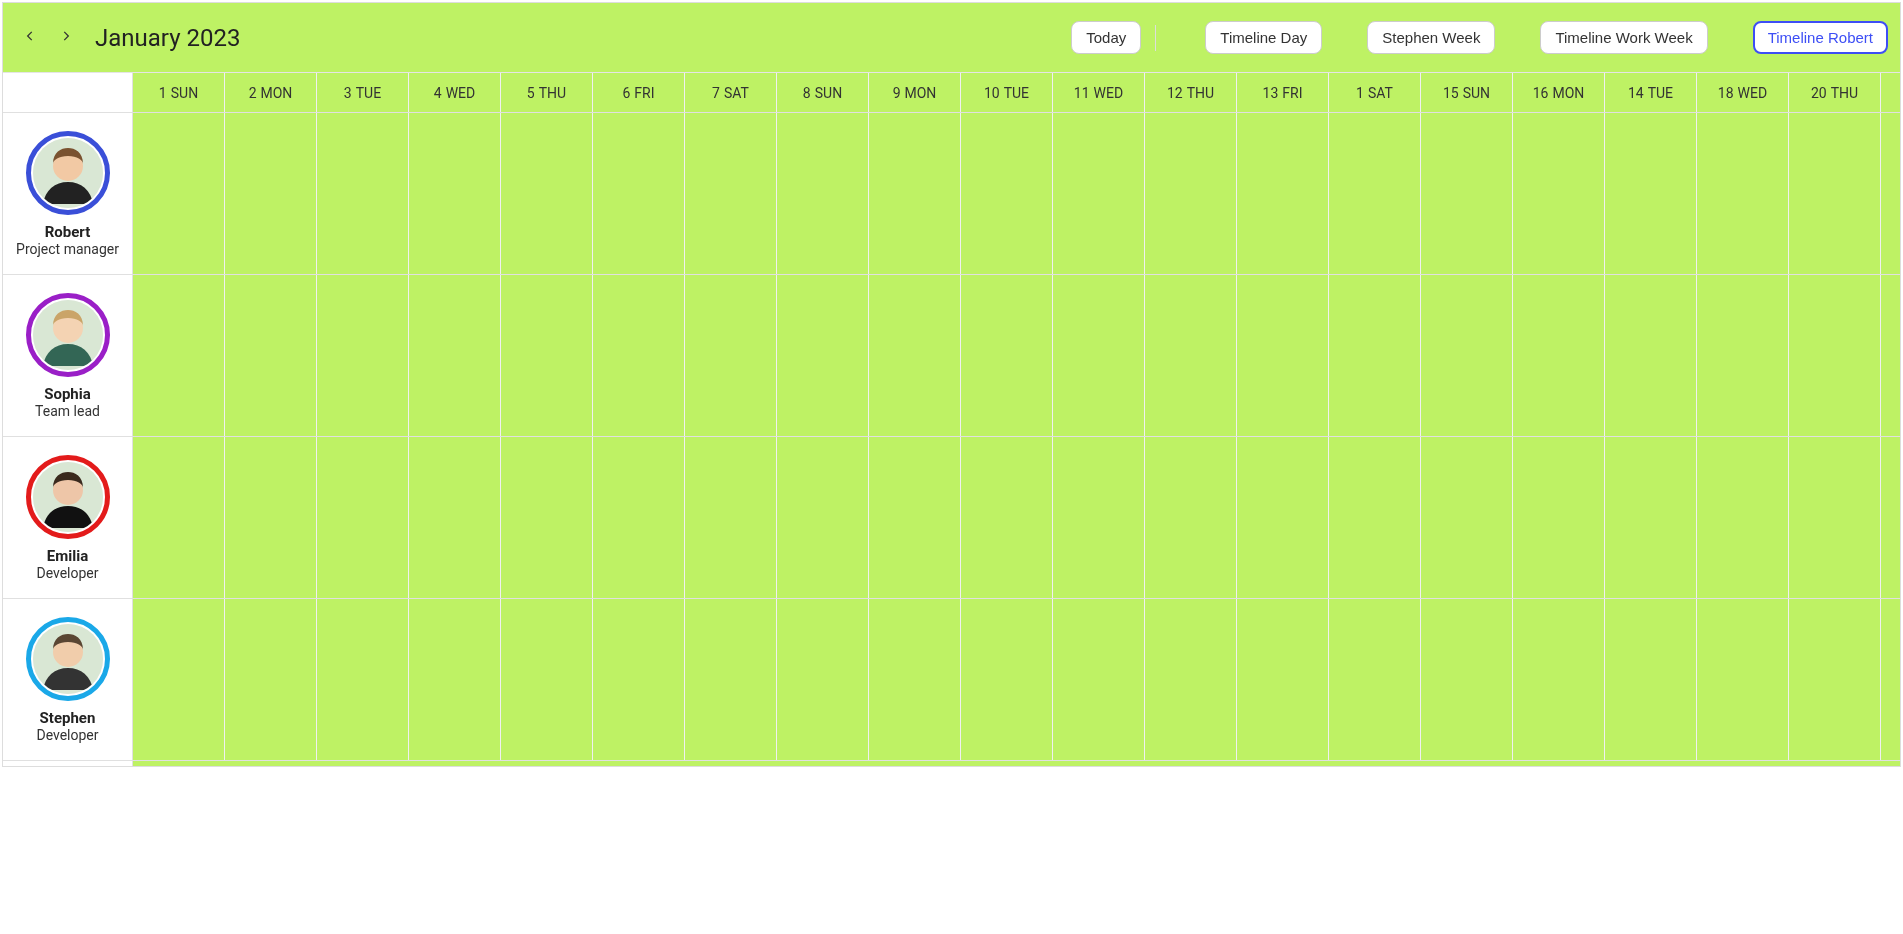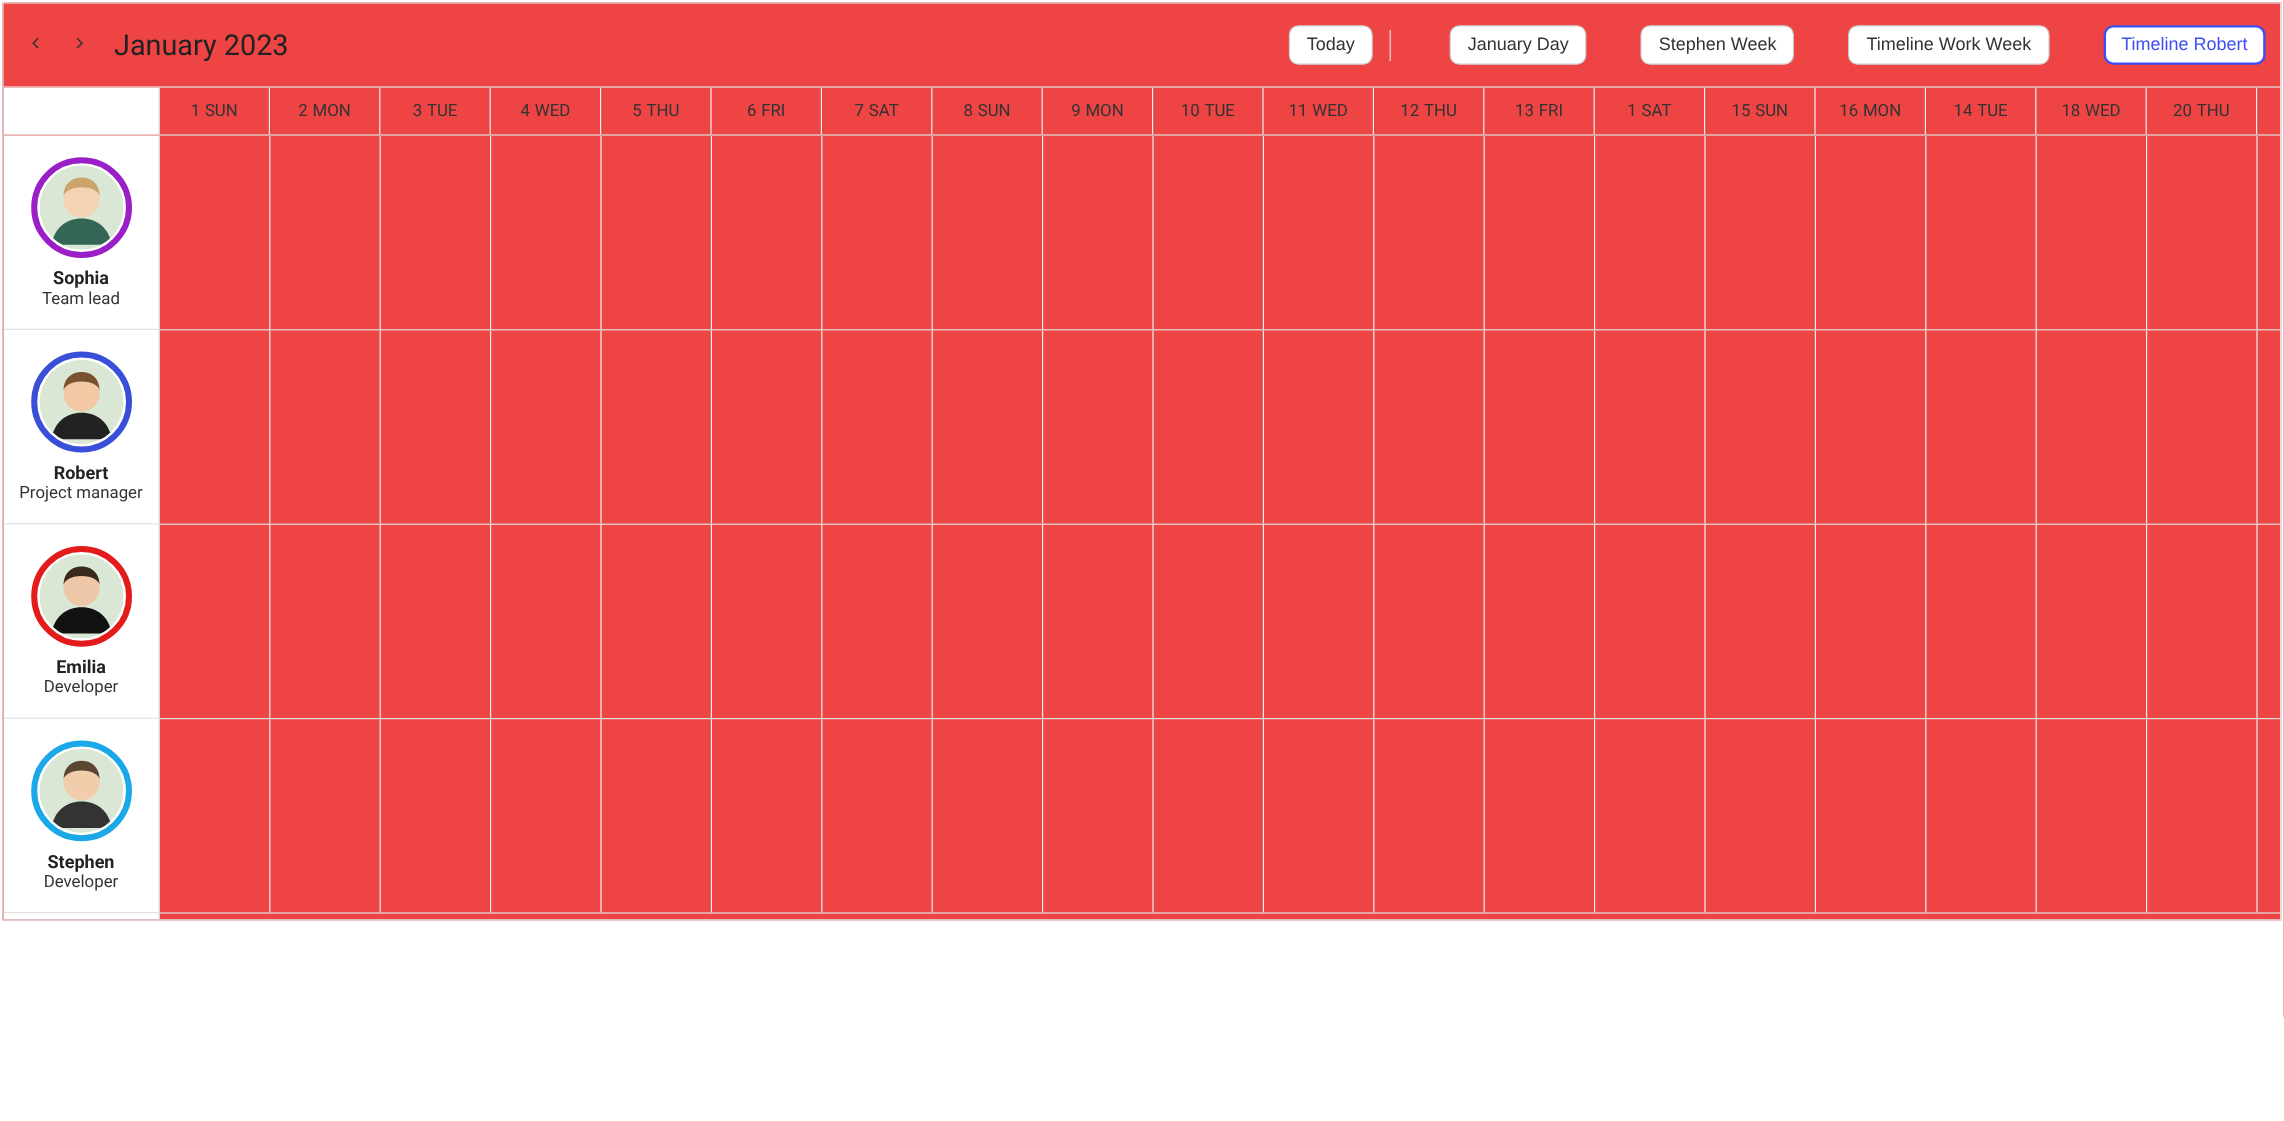--- a/index.html
+++ b/index.html
@@ -5,21 +5,21 @@
   * { box-sizing: border-box; margin: 0; padding: 0; }
   body { font-family: -apple-system, BlinkMacSystemFont, "Segoe UI", Roboto, Helvetica, Arial, sans-serif; background: #fff; color: #222; font-size: 14px; }
 
   .schedule {
     border: 1px solid #ddd;
     margin: 2px;
     width: calc(100% - 4px);
     height: 765px;
     display: flex;
     flex-direction: column;
-    background: #ef4444;
+    background: #bef264;
   }
 
   
   .toolbar {
     display: flex;
     align-items: center;
     padding: 8px 12px;
     min-height: 70px;
     border-bottom: 1px solid #e5e5e5;
   }
@@ -173,21 +173,21 @@
               <polyline points="9 5 16 12 9 19"></polyline>
             </svg>
         </span>
       </button>
     </div>
     <div class="date-title">January 2023</div>
     <div class="spacer"></div>
     <button class="today-btn">Today</button>
     <div class="divider-v"></div>
     <div class="view-group" id="view-group">
-        <button class="view-btn">January Day</button>
+        <button class="view-btn">Timeline Day</button>
         <button class="view-btn">Stephen Week</button>
         <button class="view-btn">Timeline Work Week</button>
         <button class="view-btn active">Timeline Robert</button>
       </div>
   </div>
 
   <div class="grid-wrap">
     <div class="header-row">
       <div class="res-col-head"></div>
       <div class="dates-scroll-head" id="dates-head-wrap">
@@ -267,52 +267,52 @@
             <div class="date-cell-h">
               <span class="date-num">20</span>
               <span class="date-dow">THU</span>
             </div>
             <div class="date-cell-h"></div>
           </div>
       </div>
     </div>
     <div class="body-row">
       <div class="res-col" id="res-col">
+          <div class="res-item">
+            <div class="avatar-wrap">
+              <div class="avatar-ring" style="border-color: rgb(58, 79, 216);"></div>
+              <div class="avatar">
+                <svg viewBox="0 0 70 70">
+    <rect width="70" height="70" fill="#d9e7d4"></rect>
+    <path d="M35 44 C22 44 12 52 10 66 L60 66 C58 52 48 44 35 44 Z" fill="#222"></path>
+    <circle cx="35" cy="28" r="15" fill="#f2c9a4"></circle>
+    <path d="M20 26 C20 14 28 10 35 10 C42 10 50 14 50 26 C50 22 44 18 35 18 C26 18 20 22 20 26 Z" fill="#7a5230"></path>
+  </svg>
+              </div>
+            </div>
+            <div class="res-name">Robert</div>
+            <div class="res-role">Project manager</div>
+          </div>
           <div class="res-item">
             <div class="avatar-wrap">
               <div class="avatar-ring" style="border-color: rgb(154, 31, 199);"></div>
               <div class="avatar">
                 <svg viewBox="0 0 70 70">
     <rect width="70" height="70" fill="#d9e7d4"></rect>
     <path d="M35 44 C22 44 12 52 10 66 L60 66 C58 52 48 44 35 44 Z" fill="#365"></path>
     <circle cx="35" cy="28" r="15" fill="#f4d3b3"></circle>
     <path d="M20 26 C20 14 28 10 35 10 C42 10 50 14 50 26 C50 22 44 18 35 18 C26 18 20 22 20 26 Z" fill="#caa468"></path>
   </svg>
               </div>
             </div>
             <div class="res-name">Sophia</div>
             <div class="res-role">Team lead</div>
           </div>
           <div class="res-item">
             <div class="avatar-wrap">
-              <div class="avatar-ring" style="border-color: rgb(58, 79, 216);"></div>
-              <div class="avatar">
-                <svg viewBox="0 0 70 70">
-    <rect width="70" height="70" fill="#d9e7d4"></rect>
-    <path d="M35 44 C22 44 12 52 10 66 L60 66 C58 52 48 44 35 44 Z" fill="#222"></path>
-    <circle cx="35" cy="28" r="15" fill="#f2c9a4"></circle>
-    <path d="M20 26 C20 14 28 10 35 10 C42 10 50 14 50 26 C50 22 44 18 35 18 C26 18 20 22 20 26 Z" fill="#7a5230"></path>
-  </svg>
-              </div>
-            </div>
-            <div class="res-name">Robert</div>
-            <div class="res-role">Project manager</div>
-          </div>
-          <div class="res-item">
-            <div class="avatar-wrap">
               <div class="avatar-ring" style="border-color: rgb(227, 27, 27);"></div>
               <div class="avatar">
                 <svg viewBox="0 0 70 70">
     <rect width="70" height="70" fill="#d9e7d4"></rect>
     <path d="M35 44 C22 44 12 52 10 66 L60 66 C58 52 48 44 35 44 Z" fill="#111"></path>
     <circle cx="35" cy="28" r="15" fill="#eec6a8"></circle>
     <path d="M20 26 C20 14 28 10 35 10 C42 10 50 14 50 26 C50 22 44 18 35 18 C26 18 20 22 20 26 Z" fill="#3a2a1e"></path>
   </svg>
               </div>
             </div>

